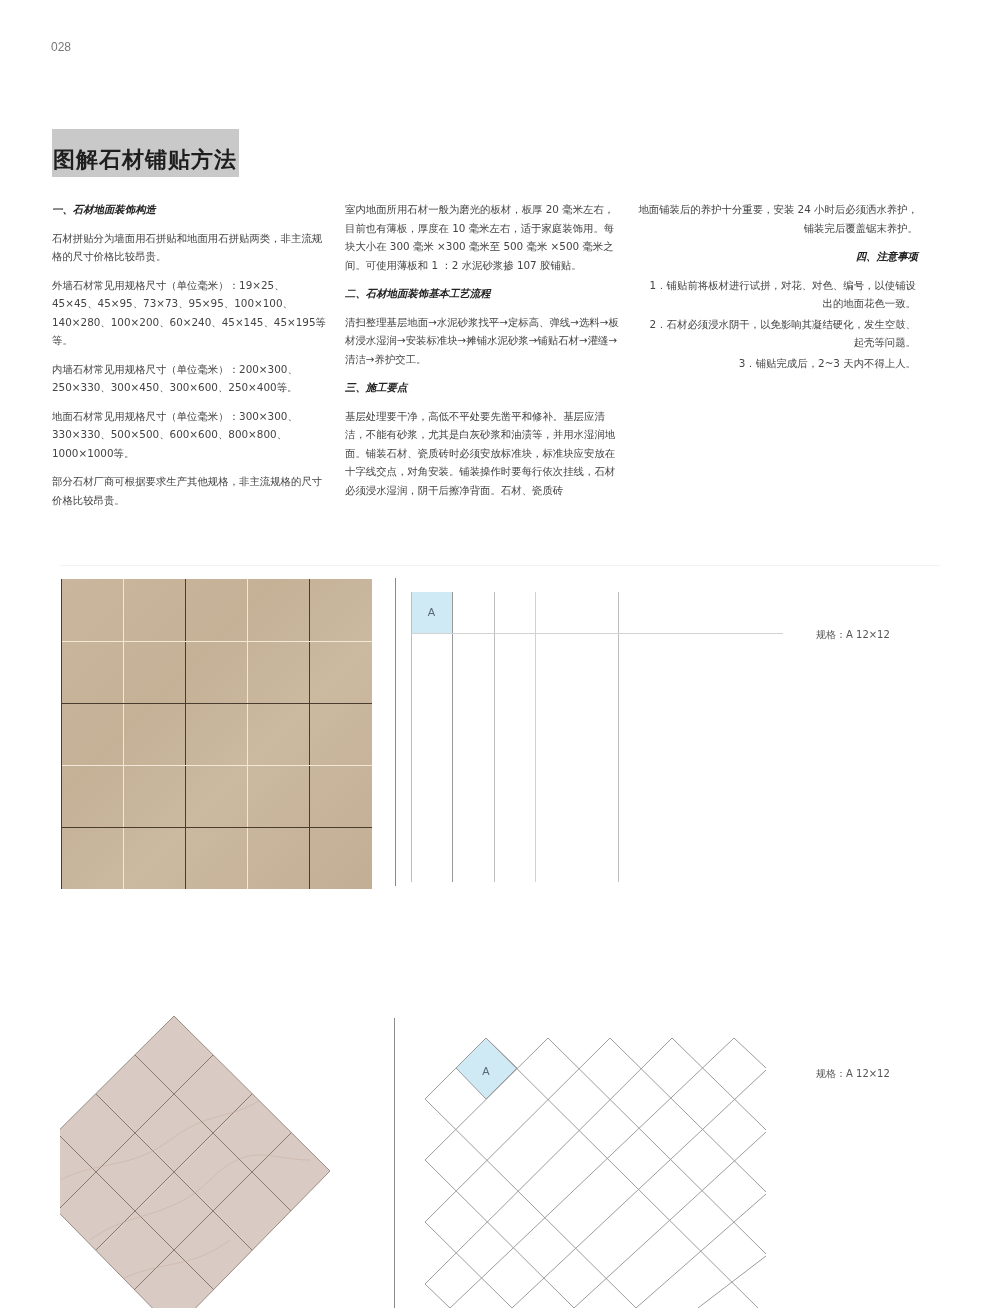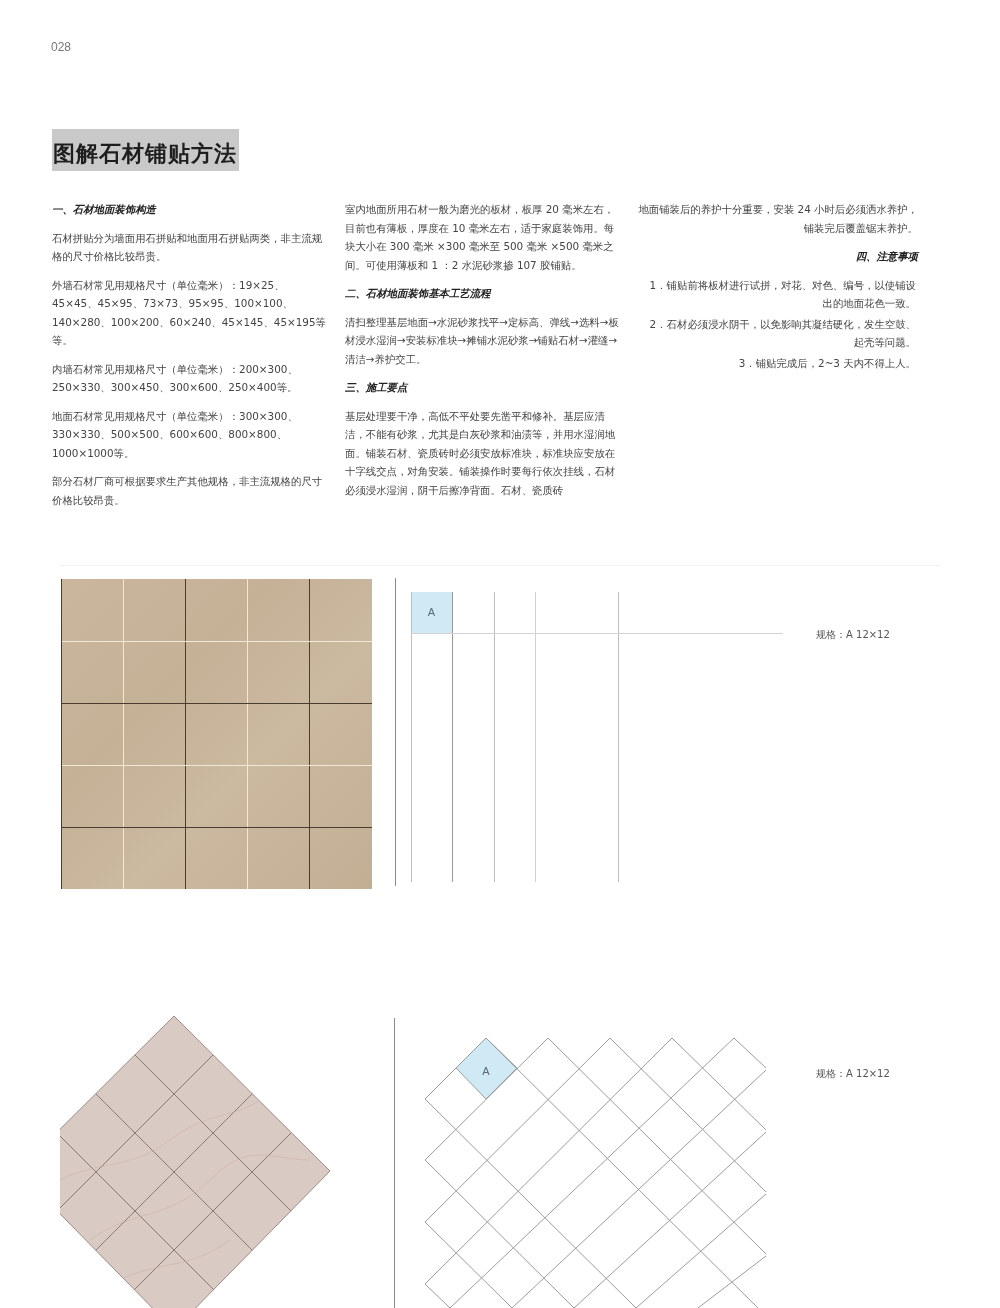--- a/index.html
+++ b/index.html
@@ -1,20 +1,20 @@
 <!DOCTYPE html>
 <html><head>
 <meta charset="utf-8">
 <style>
   html, body { margin: 0; padding: 0; background: #ffffff; }
   body { width: 1000px; height: 1308px; position: relative; overflow: hidden;
          font-family: "DejaVu Sans", "Liberation Sans", sans-serif; color: #3a3a3a; }
   .page-num { position: absolute; left: 51px; top: 40px; font-size: 12px; color: #777; font-family: "Liberation Sans", sans-serif; text-align: center; }
   .title { position: absolute; left: 52px; top: 129px; height: 34px; background: #c9c9c9;
-           font-size: 22px; font-weight: bold; color: #1e1e1e; line-height: 34px; padding: 8px 2px 0 1px; letter-spacing: 1px; }
+           font-size: 22px; font-weight: bold; color: #1e1e1e; line-height: 34px; padding: 14px 2px 0 1px; letter-spacing: 1px; }
   .col { position: absolute; top: 200px; width: 278px; font-size: 10.4px; line-height: 18.5px; color: #444; }
   .col p { margin: 0 0 10px 0; }
   .col h3 { margin: 0 0 10px 0; font-size: 10.4px; font-weight: bold; color: #222; line-height: 18.5px; font-style: italic; }
   .col .item { margin: 2px; }
   #col1 { left: 52px; }
   #col2 { left: 345px; }
   #col3 { left: 638px; width: 280px; text-align: right; }
 
   
   .photo-grid { position: absolute; left: 61px; top: 579px; width: 311px; height: 310px;

